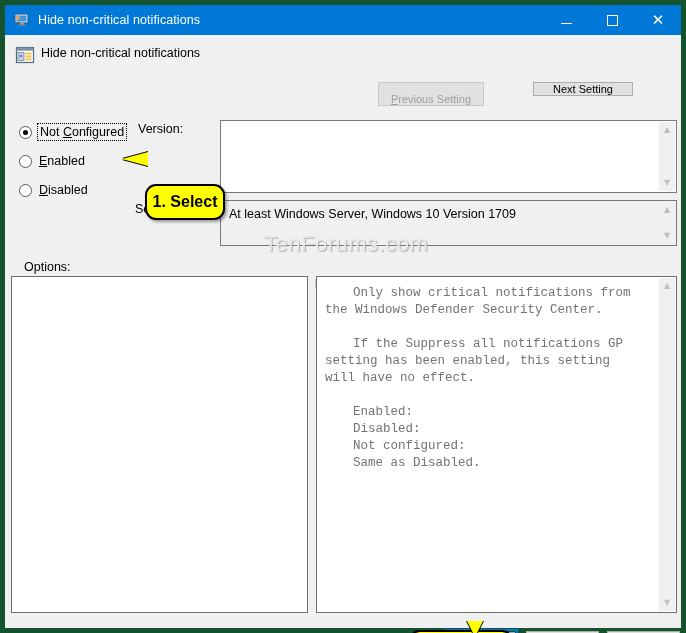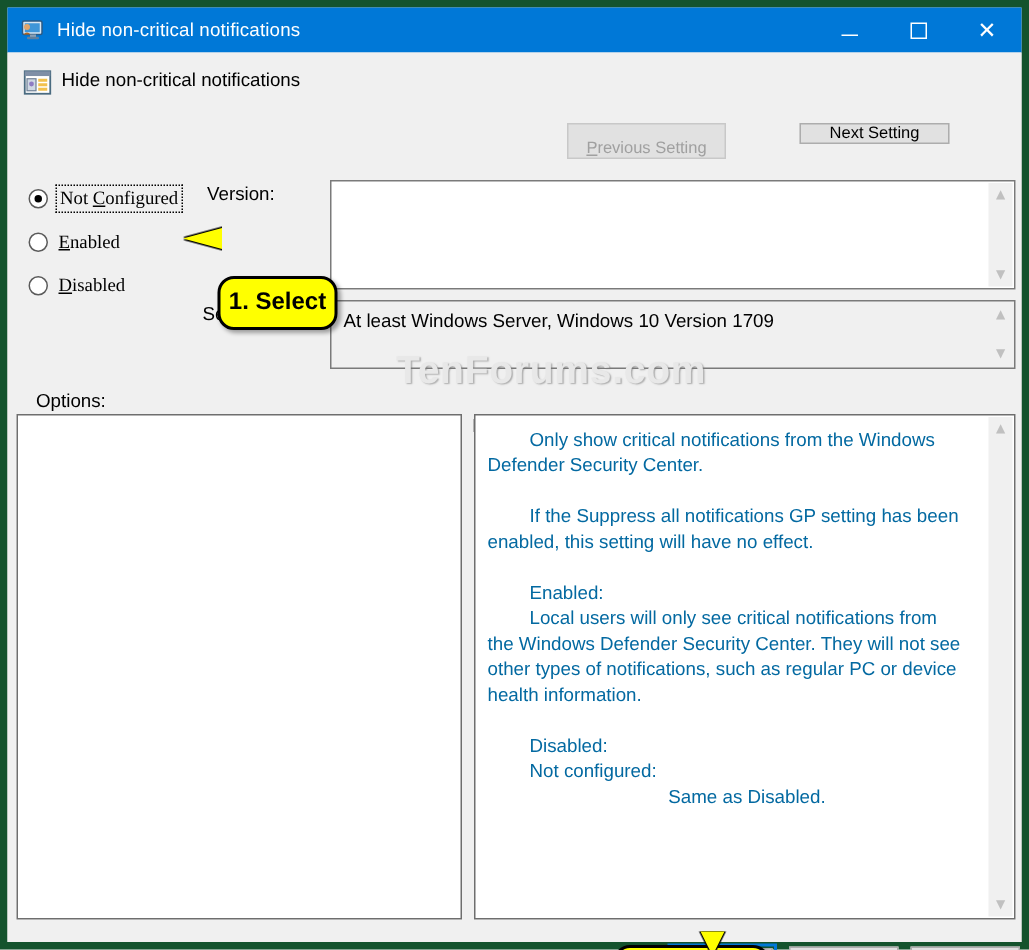--- a/index.html
+++ b/index.html
@@ -138,21 +138,21 @@
     margin-right: 7px;
   }
   .radio.checked .radio-dot::after {
     content: "";
     position: absolute;
     left: 3px; top: 3px;
     width: 5px; height: 5px;
     border-radius: 50%;
     background: #000000;
   }
-  .radio .lbl { white-space: nowrap; font-family: Liberation Serif, serif; }
+  .radio .lbl { white-space: nowrap; }
   .radio.focused .lbl {
     outline: 1px dotted #000000;
     outline-offset: 1px;
     padding: 0 1px;
   }
   .r-notconf { left: 14px; top: 90px; }
   .r-enabled { left: 14px; top: 119px; }
   .r-disabled { left: 14px; top: 148px; }
 
   
@@ -219,25 +219,26 @@
     box-sizing: border-box;
   }
   .panel-options { left: 6px; top: 241px; width: 297px; height: 337px; }
   .panel-help { left: 311px; top: 241px; width: 361px; height: 337px; }
 
   .help-inner {
     position: absolute;
     left: 8px; top: 8px;
     right: 33px;
     font-size: 12.5px;
-    color: #0369a1;
+    color: #737373;
     line-height: 17px;
+    font-family: Liberation Mono, monospace;
   }
   .help-para { margin: 0 0 17px 0; text-indent: 28px; }
-  .help-para.nogap { margin-bottom: 0; text-align: center; }
+  .help-para.nogap { margin-bottom: 0; }
   .help-head { text-indent: 28px; margin: 0; }
 
   
   .btn-ok {
     position: absolute;
     left: 443px; top: 597px;
     width: 67px; height: 24px;
     background: #e1e1e1;
     border: 1px solid #adadad;
     box-sizing: border-box;
@@ -260,22 +261,22 @@
     position: absolute;
     left: 602px; top: 596px;
     width: 73px; height: 26px;
   }
 
   
   .watermark {
     position: absolute;
     left: 259px; top: 196px;
     font-family: "Liberation Sans", sans-serif;
-    font-size: 26px;
-    font-weight: bold;
+    font-size: 22px;
+    font-weight: normal;
     color: #e8e8e8;
     letter-spacing: 0.5px;
     text-shadow: 1px 1px 1px rgba(120,120,120,0.55);
     pointer-events: none;
     white-space: nowrap;
   }
 
   
   .callout {
     position: absolute;
@@ -405,21 +406,20 @@
     <div class="lbl-static lbl-options">Options:</div>
     <div class="lbl-static lbl-help">Help:</div>
 
     <div class="panel panel-options"></div>
 
     <div class="panel panel-help">
       <div class="help-inner">
         <p class="help-para">Only show critical notifications from the Windows Defender Security Center.</p>
         <p class="help-para">If the Suppress all notifications GP setting has been enabled, this setting will have no effect.</p>
         <p class="help-head">Enabled:</p>
-        <p class="help-para">Local users will only see critical notifications from the Windows Defender Security Center. They will not see other types of notifications, such as regular PC or device health information.</p>
         <p class="help-head">Disabled:</p>
         <p class="help-head">Not configured:</p>
         <p class="help-para nogap">Same as Disabled.</p>
       </div>
       <div class="vscroll on-white">
         <div class="arrow">▲</div>
         <div class="arrow">▼</div>
       </div>
     </div>
 

